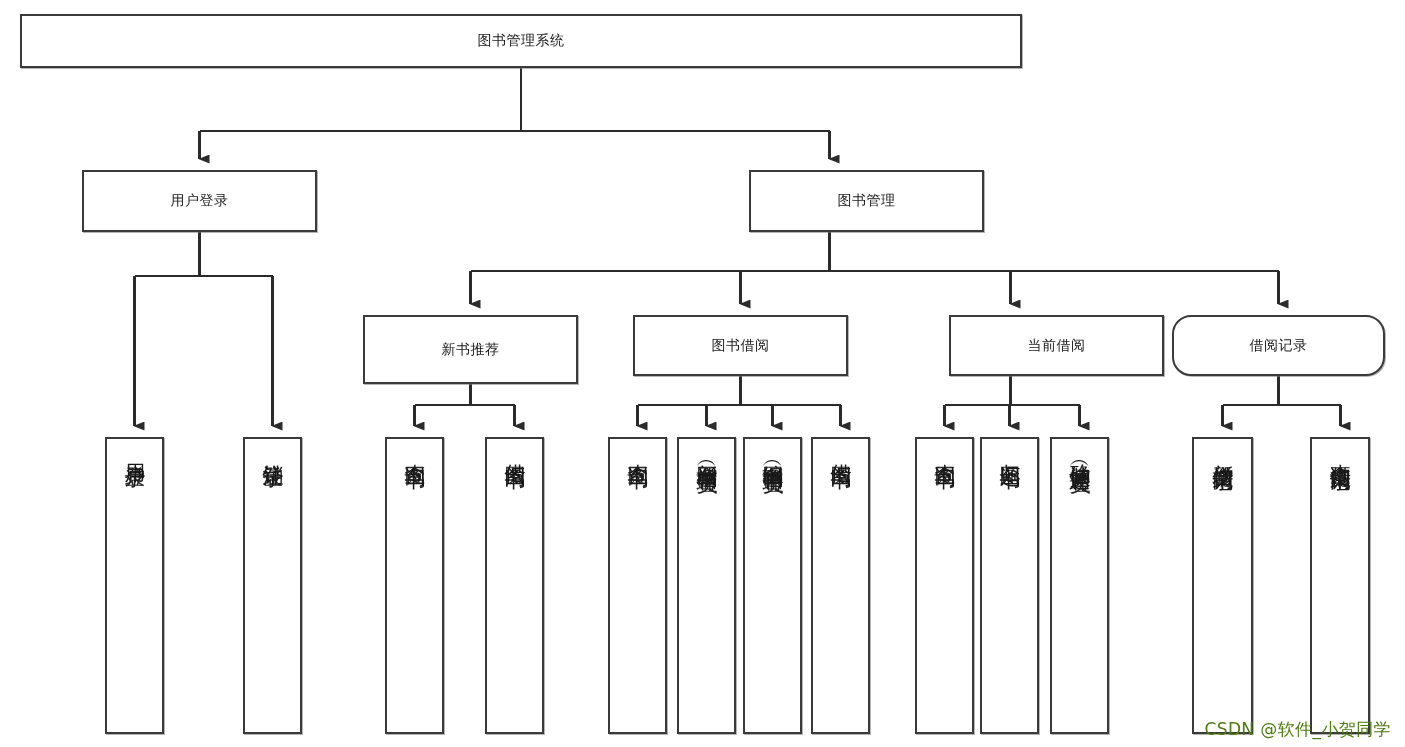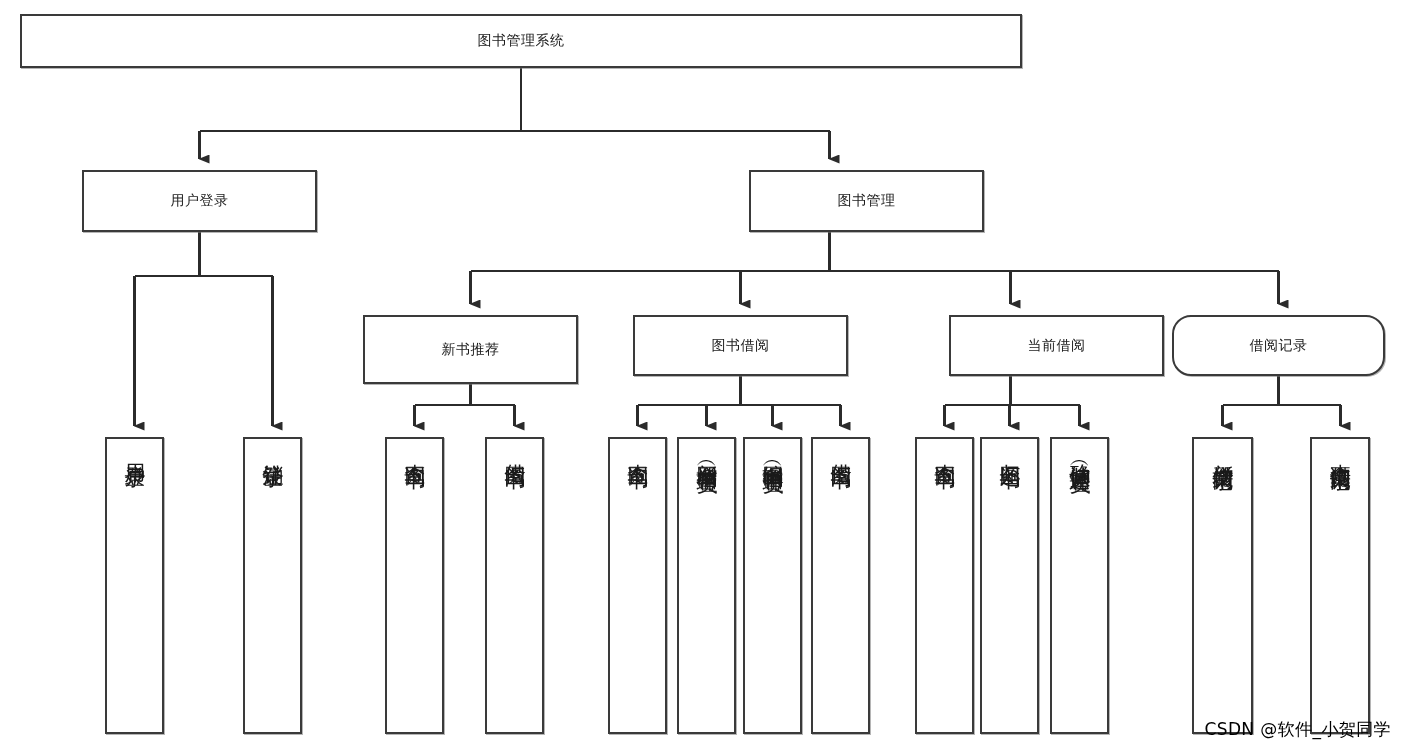--- a/index.html
+++ b/index.html
@@ -60,21 +60,21 @@
     font-size: 21px;
     letter-spacing: 1.5px;
     line-height: 1;
   }
   .watermark {
     position: absolute;
     right: 14px;
     bottom: 6px;
     font-family: "DejaVu Sans", "Liberation Sans", sans-serif;
     font-size: 17px;
-    color: #000000;
+    color: #4d7c0f;
     letter-spacing: 0.4px;
     white-space: nowrap;
     pointer-events: none;
   }
 </style>
 </head>
 <body>
 
 <div id="diagram-root">
 

